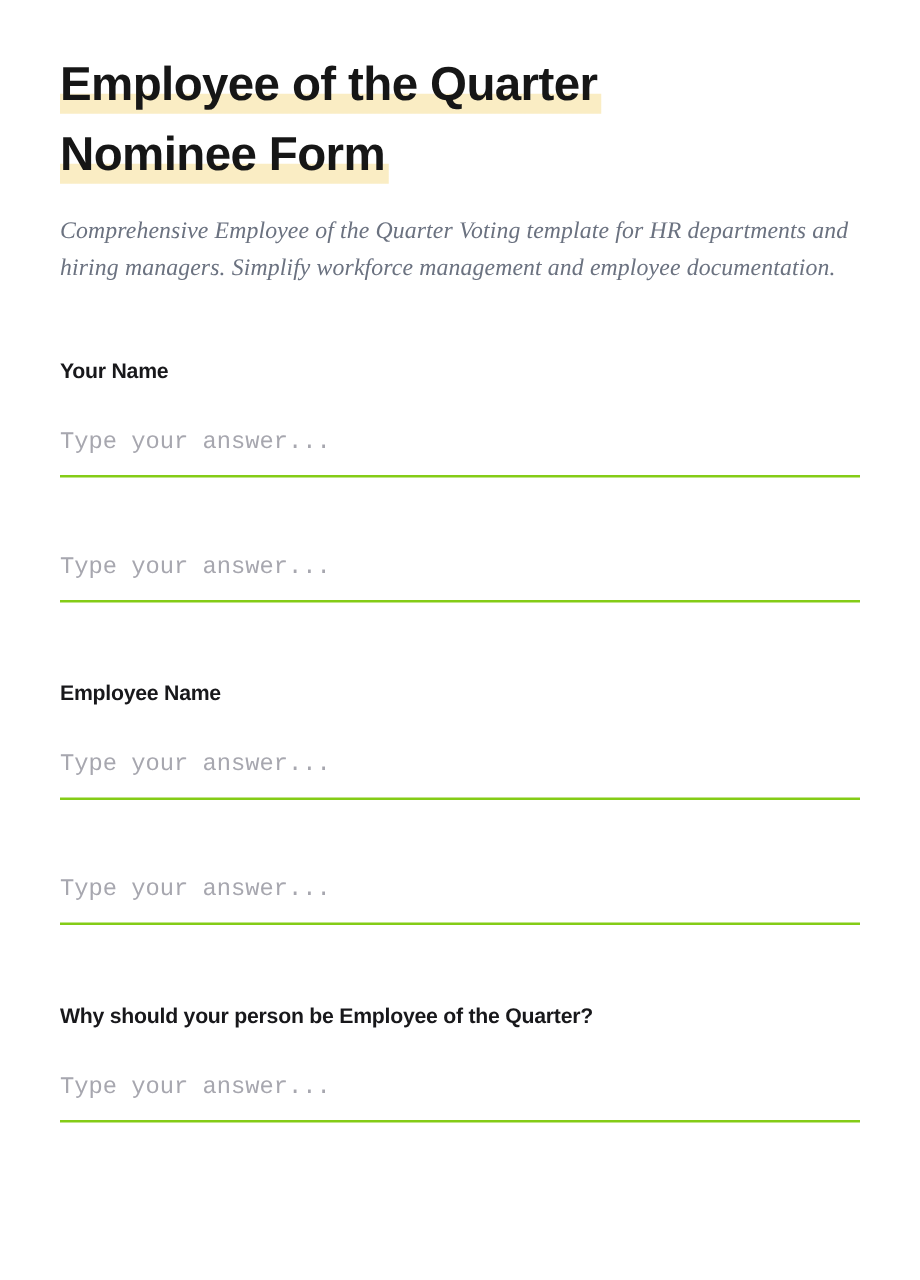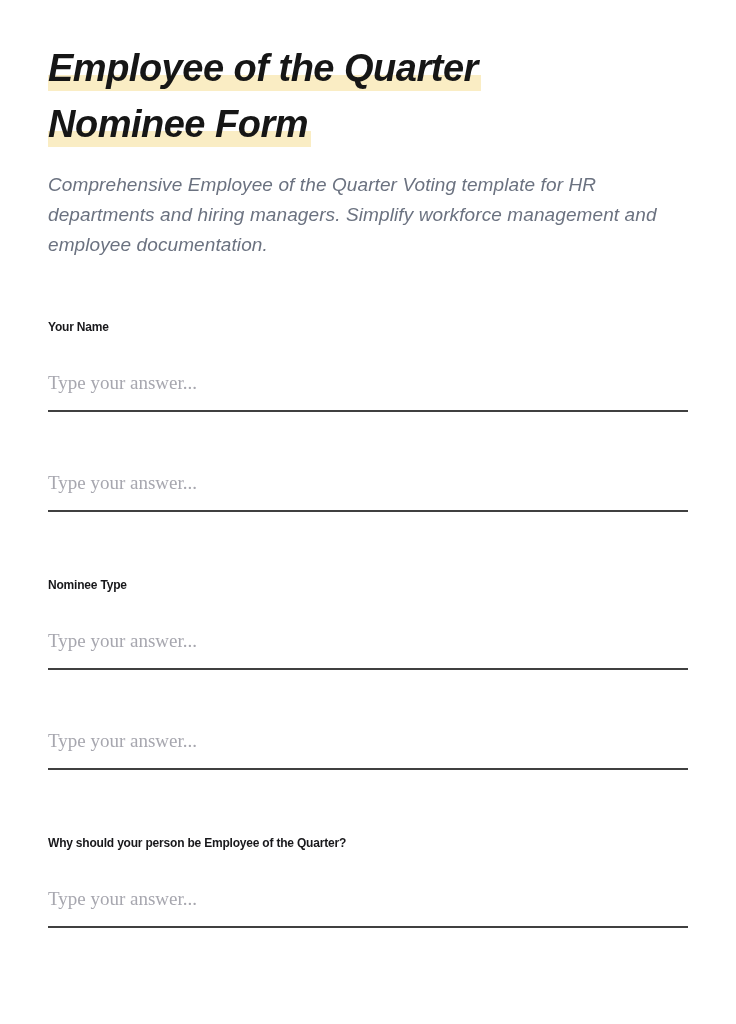--- a/index.html
+++ b/index.html
@@ -13,63 +13,63 @@
   .page {
     padding: 44px 48px 0 48px;
     width: 736px;
   }
   h1 {
     font-size: 38px;
     font-weight: 700;
     letter-spacing: -0.5px;
     color: #161616;
     margin: 0 0 22px 0;
-    font-style: italic;
   }
   .title-line {
     display: block;
     width: fit-content;
     line-height: 48px;
     padding-right: 3px;
     background-image: linear-gradient(var(--hl, #faedc4), var(--hl, #faedc4));
     background-repeat: no-repeat;
     background-size: 100% 16px;
     background-position: left bottom 1px;
     margin-bottom: 8px;
   }
   .description {
     font-size: 19px;
     font-style: italic;
     color: #6b7280;
     line-height: 30px;
     max-width: 640px;
     letter-spacing: 0.1px;
+    font-family: Liberation Serif, serif;
   }
   .form-area {
     margin-top: 52px;
   }
   .field {
     margin-bottom: 58px;
   }
   .field-label {
     display: block;
-    font-size: 12px;
+    font-size: 17px;
     font-weight: 700;
     color: #18181b;
     line-height: 30px;
     letter-spacing: -0.2px;
     margin-bottom: 28px;
   }
   .answer-input {
     display: block;
     width: 100%;
     border: none;
-    border-bottom: 2px solid #404040;
+    border-bottom: 2px solid #84cc16;
     padding: 0 0 14px 0;
-    font-family: Liberation Serif, serif;
+    font-family: Liberation Mono, monospace;
     font-size: 19px;
     line-height: 26px;
     color: #0c4a6e;
     background: transparent;
     outline: none;
     border-radius: 0;
   }
   .answer-input::placeholder {
     color: #a7a7af;
     opacity: 1;
@@ -92,21 +92,21 @@
     <div class="field">
       <label class="field-label">Your Name</label>
       <input class="answer-input" type="text" placeholder="Type your answer..." style="">
     </div>
 
     <div class="field">
       <input class="answer-input" type="text" placeholder="Type your answer..." style="">
     </div>
 
     <div class="field">
-      <label class="field-label">Nominee Type</label>
+      <label class="field-label">Employee Name</label>
       <input class="answer-input" type="text" placeholder="Type your answer..." style="">
     </div>
 
     <div class="field">
       <input class="answer-input" type="text" placeholder="Type your answer..." style="">
     </div>
 
     <div class="field">
       <label class="field-label">Why should your person be Employee of the Quarter?</label>
       <input class="answer-input" type="text" placeholder="Type your answer..." style="">

